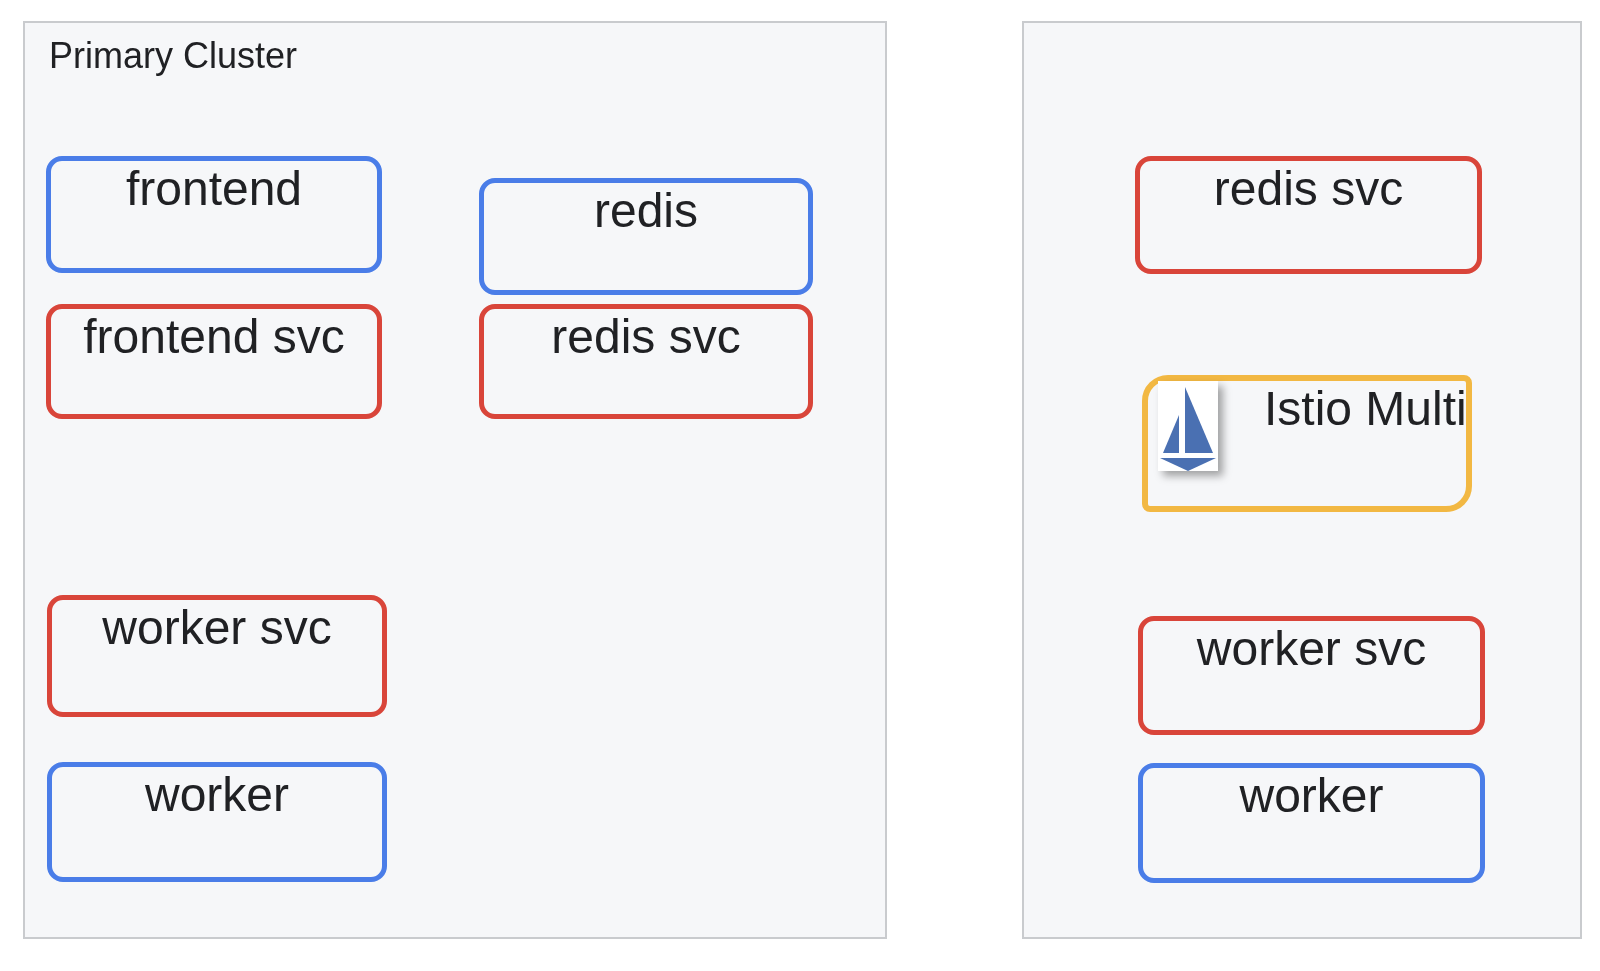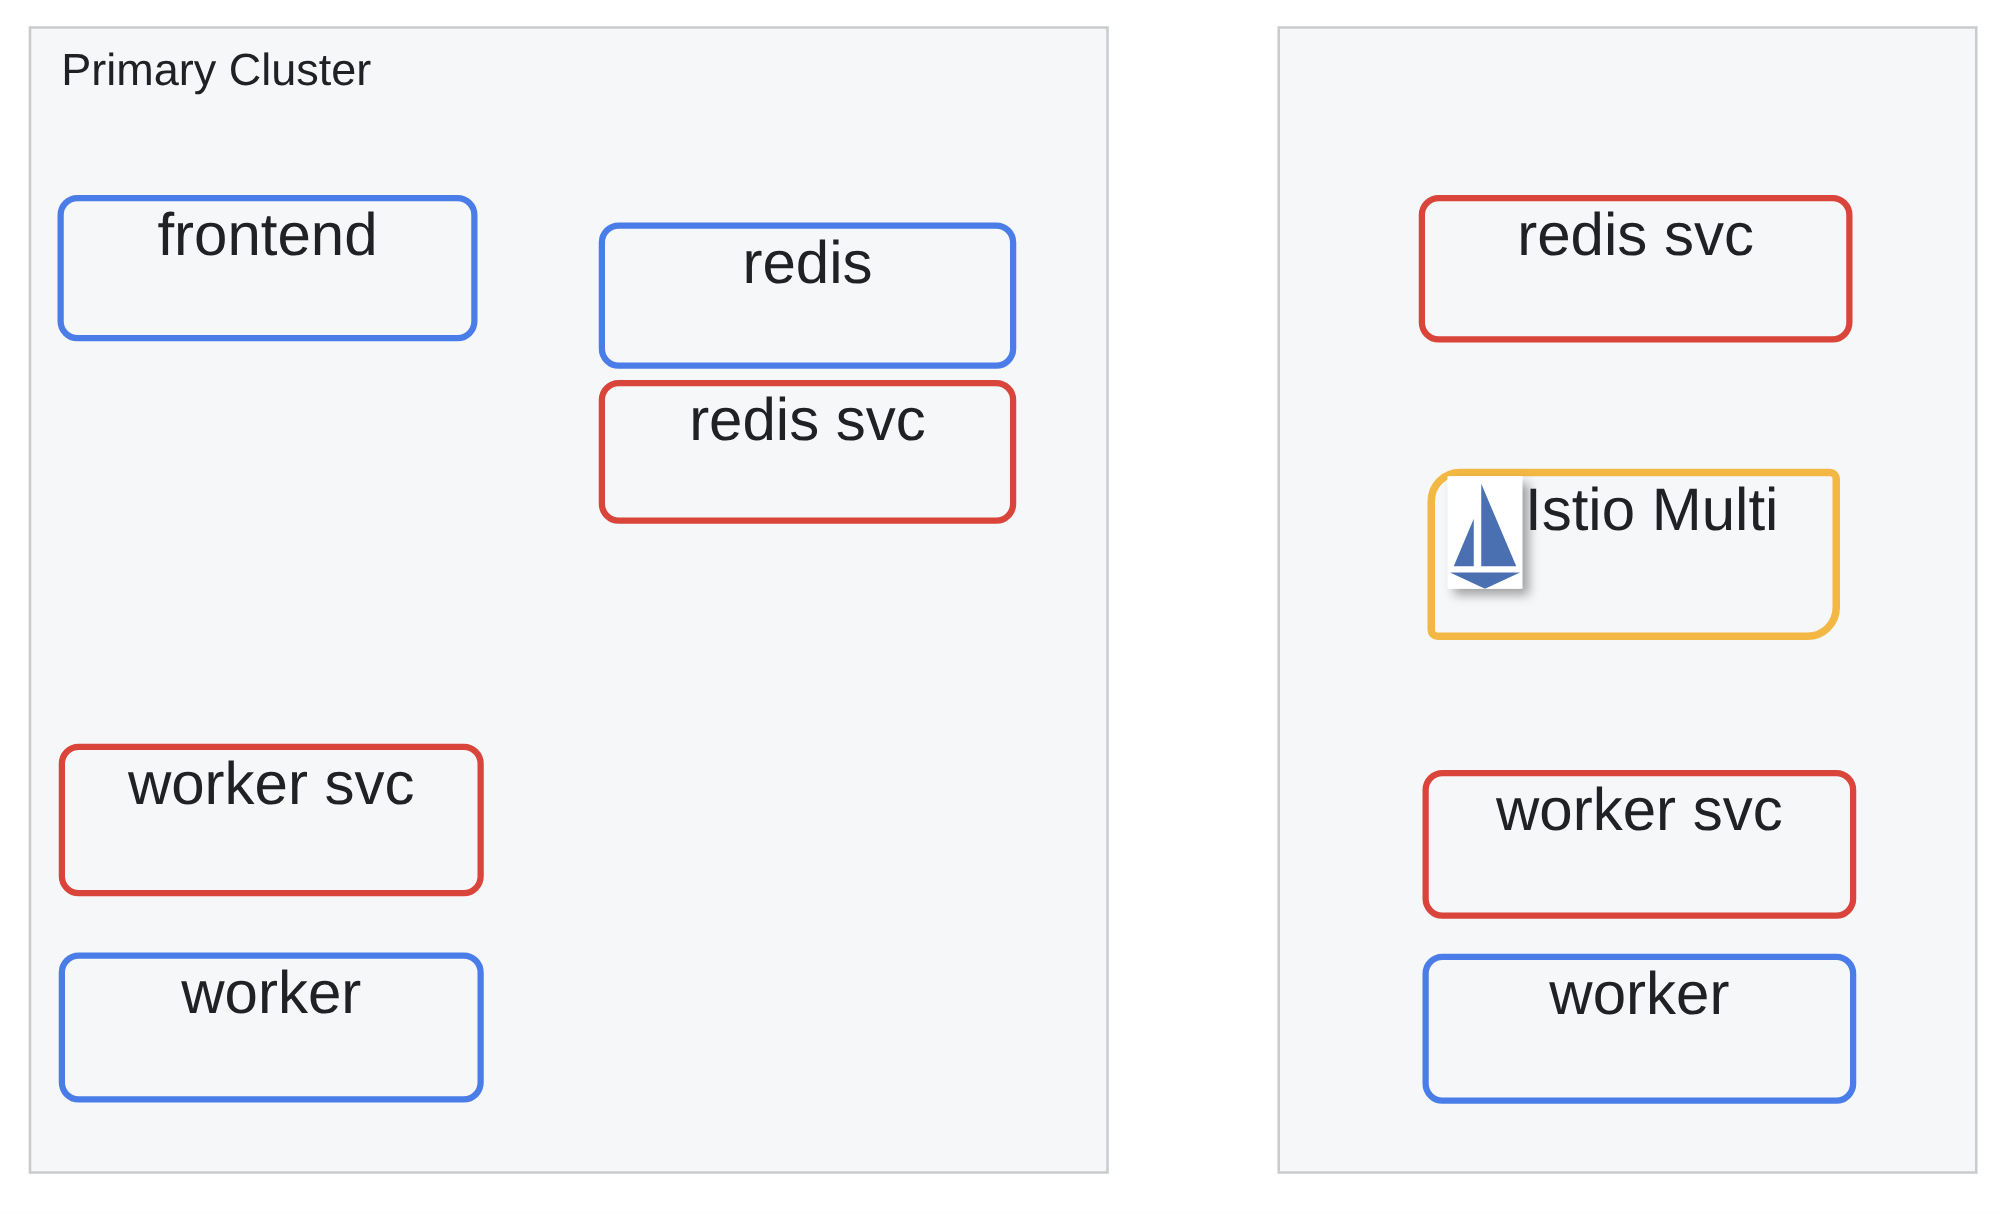--- a/index.html
+++ b/index.html
@@ -38,20 +38,21 @@
     font-size:48px;
     background:transparent;
   }
   .node-blue  { border-color:var(--blue,#4a7de8); }
   .node-red   { border-color:var(--red,#d9453a); }
   .node-yellow{
     border-color:var(--yellow,#f2b843);
     border-width:6px;
     border-radius:26px 8px 26px 8px;
     justify-content:flex-start;
+    gap:44px;
   }
   
   .p-frontend     { left:21px;  top:133px; width:336px; height:117px; }
   .p-redis        { left:454px; top:133px; width:334px; height:117px;margin-top:22px; }
   .p-frontend-svc { left:21px;  top:281px; width:336px; height:115px; }
   .p-redis-svc    { left:454px; top:281px; width:334px; height:115px; }
   .p-worker-svc   { left:22px;  top:572px; width:340px; height:122px; }
   .p-istio        { left:461px; top:567px; width:323px; height:132px; }
   .p-worker       { left:22px;  top:739px; width:340px; height:120px; }
   
@@ -80,20 +81,23 @@
   <div class="panel-title">Primary Cluster</div>
 
   <div class="node node-blue p-frontend">
     <span class="node-label">frontend</span>
   </div>
 
   <div class="node node-blue p-redis">
     <span class="node-label">redis</span>
   </div>
 
+  <div class="node node-red p-frontend-svc">
+    <span class="node-label">frontend svc</span>
+  </div>
 
   <div class="node node-red p-redis-svc">
     <span class="node-label">redis svc</span>
   </div>
 
   <div class="node node-red p-worker-svc">
     <span class="node-label">worker svc</span>
   </div>
 
 

